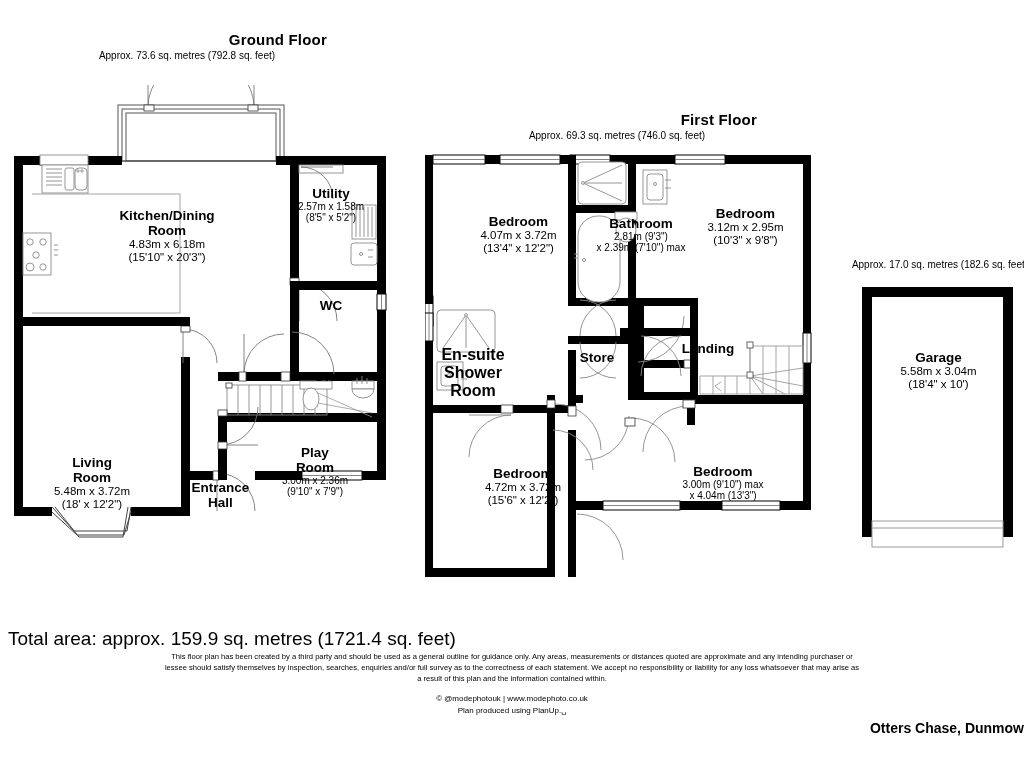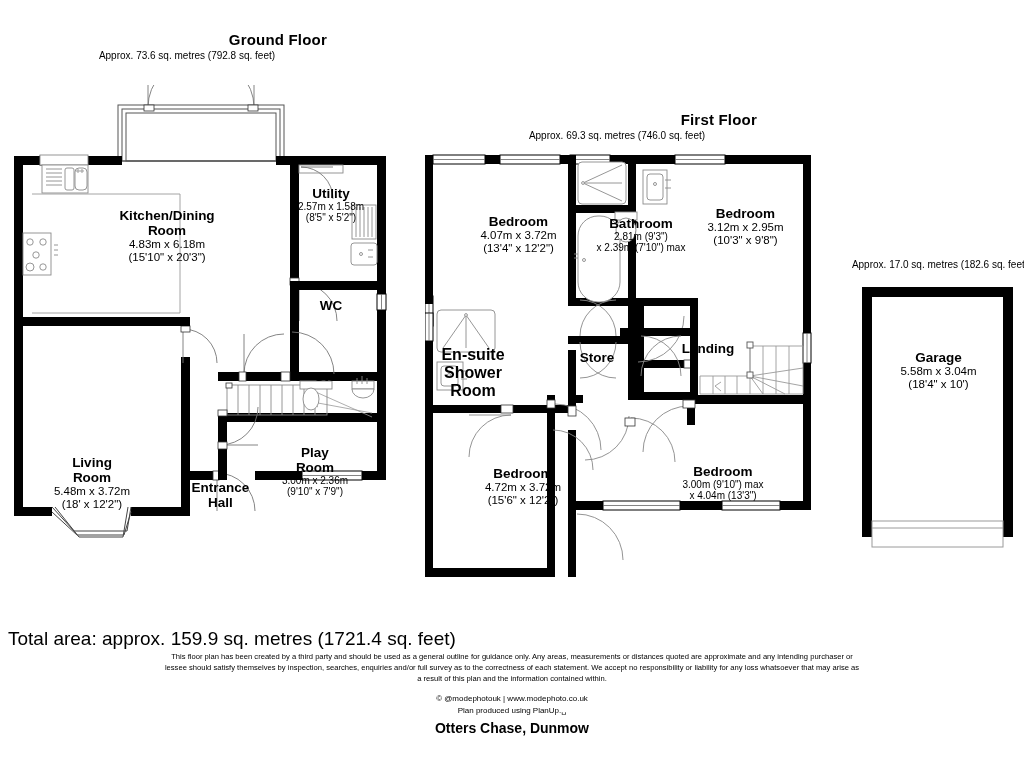--- a/index.html
+++ b/index.html
@@ -65,21 +65,21 @@
   .credit {
     font-size: 8px;
     text-align: center;
     line-height: 1.5;
     width: 1024px;
     left: 0;
   }
   .address {
     font-weight: bold;
     font-size: 14px;
-    text-align: center;
+    text-align: right;
     width: 1024px;
     left: 0;
   }
 
   
   svg { display: block; }
 </style>
 </head>
 <body>
 

